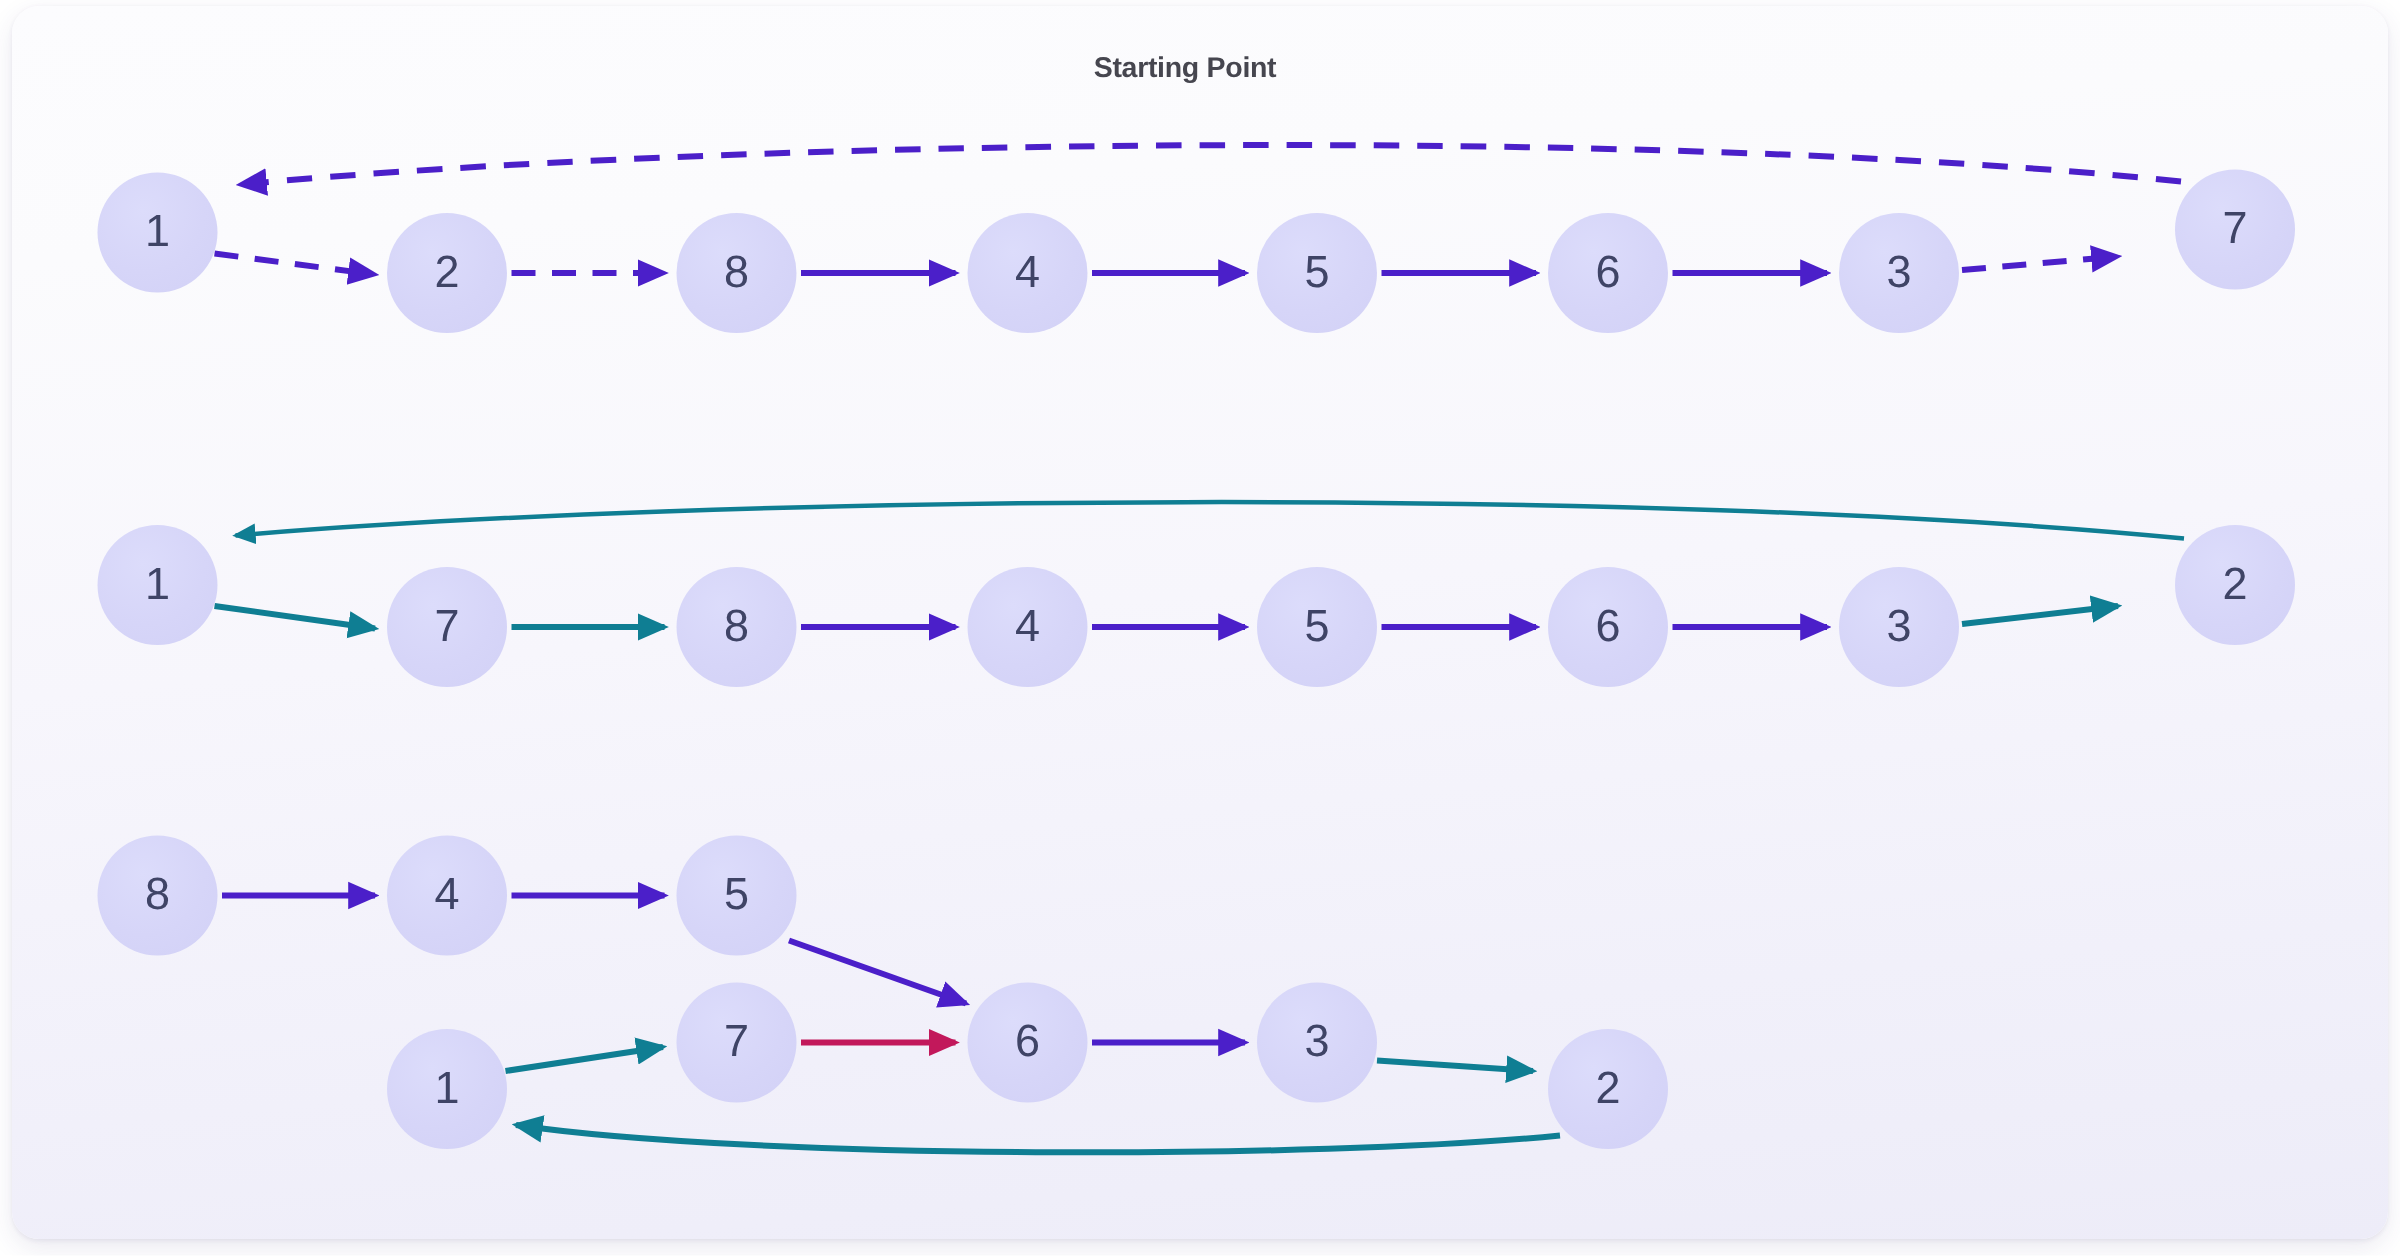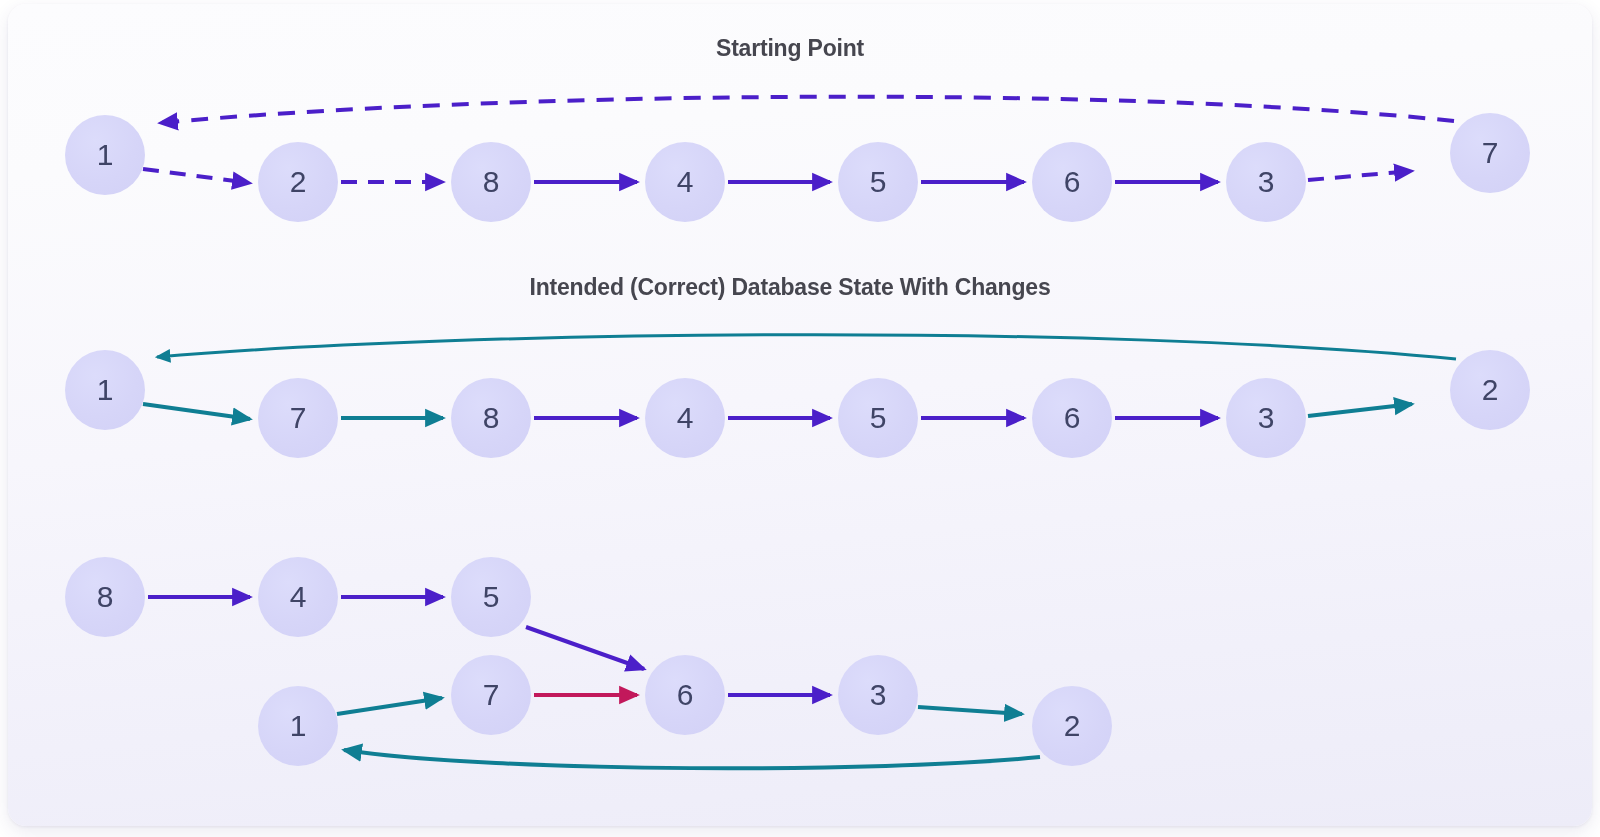--- a/index.html
+++ b/index.html
@@ -28,21 +28,21 @@
   #svg-layer {
     position: absolute;
     left: 0;
     top: 0;
     width: 1600px;
     height: 837px;
   }
   .section-title {
     position: absolute;
     text-align: center;
-    font-size: 23px;
+    font-size: 19px;
     font-weight: bold;
     color: #46464f;
     letter-spacing: -0.2px;
     white-space: nowrap;
     transform: translateX(-50%);
   }
   .node {
     position: absolute;
     width: 80px;
     height: 80px;
@@ -105,21 +105,20 @@
       <path d="M 526 627 L 644 669" stroke="#4b1fc9" stroke-width="4" fill="none" marker-end="url(#arw-purple)"></path>
       <path d="M 337 714 L 442 698" stroke="#0f7e93" stroke-width="4" fill="none" marker-end="url(#arw-teal)"></path>
       <path d="M 534 695 L 637 695" stroke="#c2185b" stroke-width="4" fill="none" marker-end="url(#arw-crimson)"></path>
       <path d="M 728 695 L 830 695" stroke="#4b1fc9" stroke-width="4" fill="none" marker-end="url(#arw-purple)"></path>
       <path d="M 918 707 L 1022 714" stroke="#0f7e93" stroke-width="4" fill="none" marker-end="url(#arw-teal)"></path>
       <path d="M 1040 757 C 880 773, 500 773, 344 750" stroke="#0f7e93" stroke-width="4" fill="none" marker-end="url(#arw-teal)"></path>
     </g>
   </svg>
 
   <div class="section-title" style="left:790px; top:35px;">Starting Point</div>
-  <div class="section-title" style="left:790px; top:274px;">Intended (Correct) Database State With Changes</div>
 
   <div class="node" style="left:105px; top:155px;">1</div>
   <div class="node" style="left:298px; top:182px;">2</div>
   <div class="node" style="left:491px; top:182px;">8</div>
   <div class="node" style="left:685px; top:182px;">4</div>
   <div class="node" style="left:878px; top:182px;">5</div>
   <div class="node" style="left:1072px; top:182px;">6</div>
   <div class="node" style="left:1266px; top:182px;">3</div>
   <div class="node" style="left:1490px; top:153px;">7</div>
 

